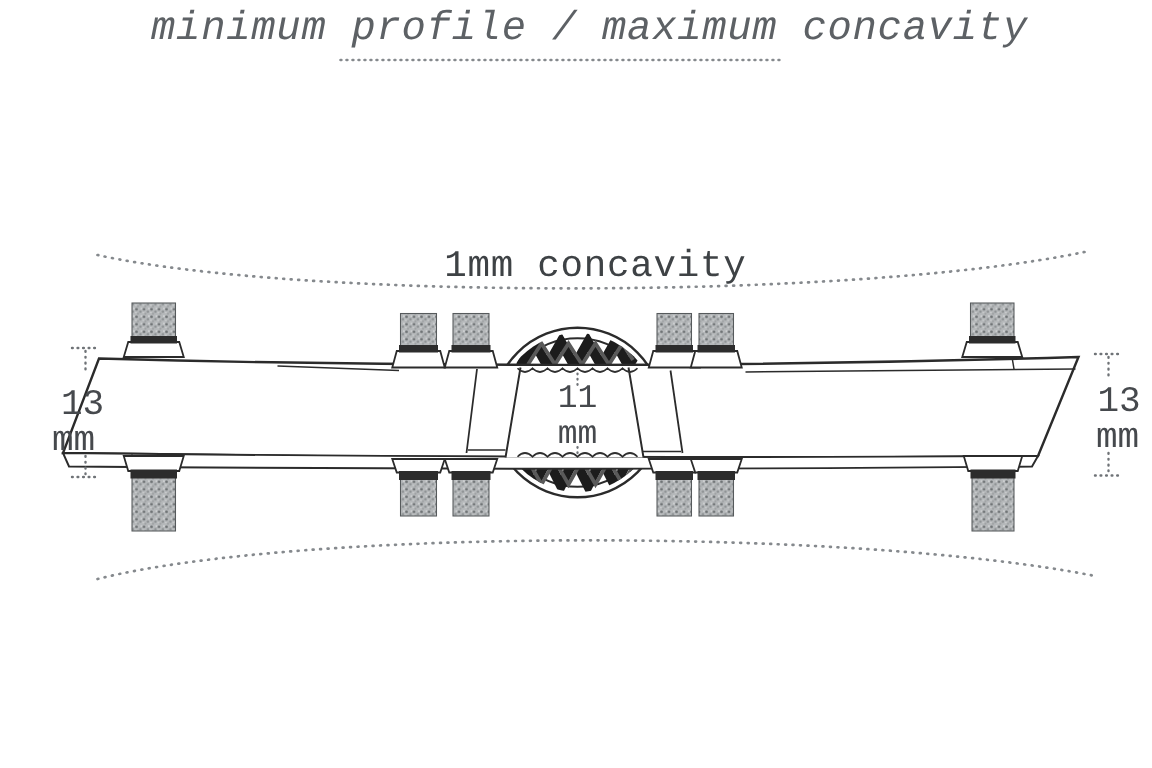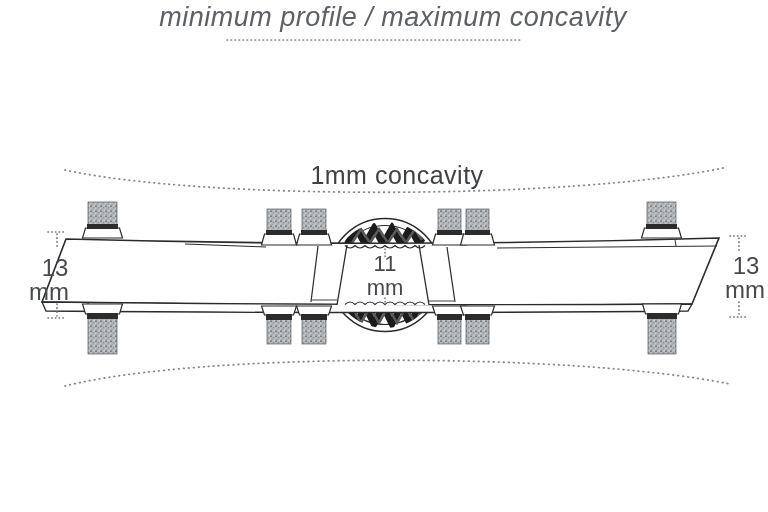--- a/index.html
+++ b/index.html
@@ -8,21 +8,21 @@
     --title-gray:#5d6165;
     --guide-dots:#85898d;
     --pin-base:#b5b8ba;
   }
   html,body{margin:0;padding:0;background:#ffffff;}
   .stage{
     position:relative;
     width:768px;height:512px;
     background:#ffffff;
     overflow:hidden;
-    font-family:Liberation Sans, sans-serif;
+    font-family:Liberation Mono, monospace;
   }
   svg{display:block;}
   .ink-line{stroke:var(--ink);fill:none;}
   .ink-fill-white{fill:#ffffff;stroke:var(--ink);}
   .dots{stroke:var(--guide-dots);fill:none;stroke-linecap:round;}
   .dim-dots{stroke:#6f7377;fill:none;stroke-linecap:round;}
   .title-text{
     font-size:27px;font-style:italic;letter-spacing:0.5px;
     fill:var(--title-gray);
   }

